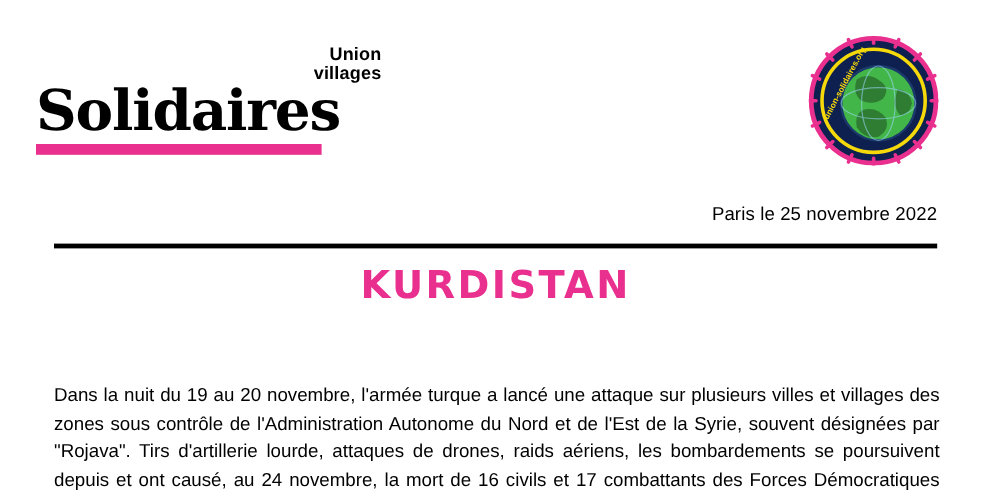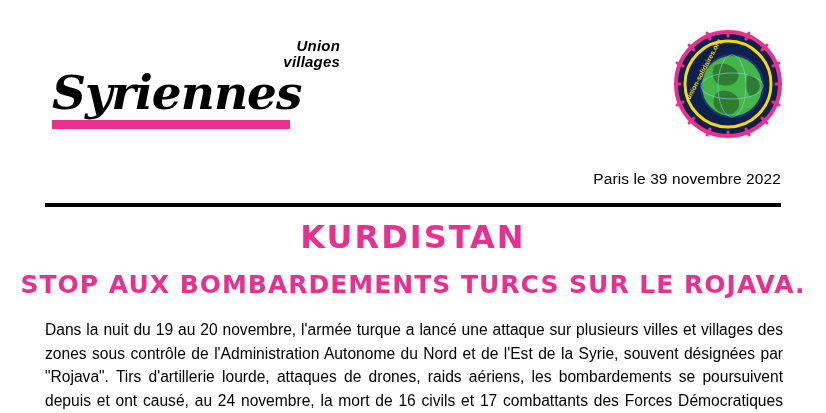--- a/index.html
+++ b/index.html
@@ -24,24 +24,23 @@
   
   .header {
     position: absolute;
     left: 0;
     top: 0;
     width: 826px;
     height: 165px;
   }
   .logo-block {
     position: absolute;
-    left: 52px;
+    left: 30px;
     top: 38px;
     width: 310px;
-    font-style: italic;
   }
   .logo-union {
     text-align: right;
     font-family: "Liberation Sans", sans-serif;
     font-weight: bold;
     font-size: 15px;
     line-height: 16px;
     letter-spacing: 0.2px;
     color: #000000;
     padding-right: 22px;
@@ -141,21 +140,21 @@
 
 <div class="page">
 
   <div class="header">
 
     <div class="logo-block">
       <div class="logo-union">
         <div>Union</div>
         <div>villages</div>
       </div>
-      <div class="logo-main">Syriennes</div>
+      <div class="logo-main">Solidaires</div>
       <div class="logo-underline"></div>
     </div>
 
     <div class="emblem">
       <svg width="108" height="108" viewBox="0 0 108 108" xmlns="http://www.w3.org/2000/svg">
         <circle cx="54" cy="54" r="52" fill="#0e2050"></circle>
         <circle cx="54" cy="54" r="52" fill="none" stroke="#e9308f" stroke-width="4"></circle>
         <circle cx="54" cy="54" r="43" fill="none" stroke="#f5d90a" stroke-width="3"></circle>
         <g stroke="#e9308f" stroke-width="3" stroke-linecap="round">
           <line x1="54" y1="6" x2="54" y2="0"></line>
@@ -182,24 +181,23 @@
         <circle cx="58" cy="56" r="31" fill="none" stroke="#1b3a6b" stroke-width="2"></circle>
         <g fill="none" stroke="#9fd8ff" stroke-width="1" opacity="0.55">
           <ellipse cx="58" cy="56" rx="31" ry="13"></ellipse>
           <ellipse cx="58" cy="56" rx="14" ry="31"></ellipse>
         </g>
         <text x="16" y="70" fill="#f5d90a" font-family="&quot;Liberation Sans&quot;, sans-serif" font-size="7" font-weight="bold" transform="rotate(-62 16 70)">union-solidaires.org</text>
       </svg>
     </div>
   </div>
 
-  <div class="date-line">Paris le 39 novembre 2022</div>
+  <div class="date-line">Paris le 25 novembre 2022</div>
 
   <div class="rule"></div>
 
   <div class="title-main">KURDISTAN</div>
-  <div class="title-sub">STOP AUX BOMBARDEMENTS TURCS SUR LE ROJAVA.</div>
 
   <div class="body-text">
     <p>Dans la nuit du 19 au 20 novembre, l'armée turque a lancé une attaque sur plusieurs villes et villages des zones sous contrôle de l'Administration Autonome du Nord et de l'Est de la Syrie, souvent désignées par "Rojava". Tirs d'artillerie lourde, attaques de drones, raids aériens, les bombardements se poursuivent depuis et ont causé, au 24 novembre, la mort de 16 civils et 17 combattants des Forces Démocratiques Syriennes et ont blessé plusieurs dizaines de personnes.</p>
   </div>
 
 </div>
 
 </body></html>

